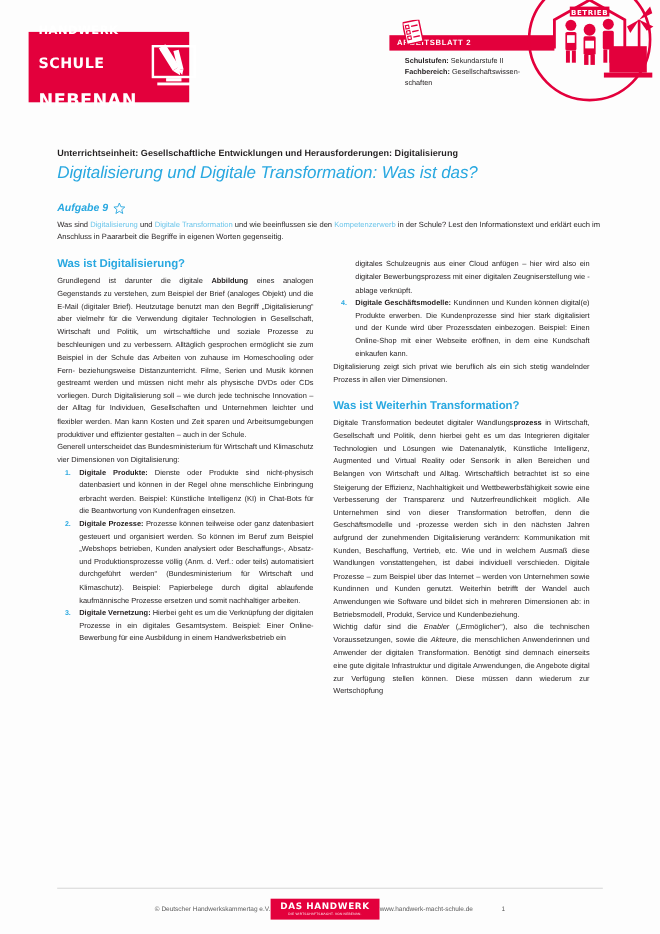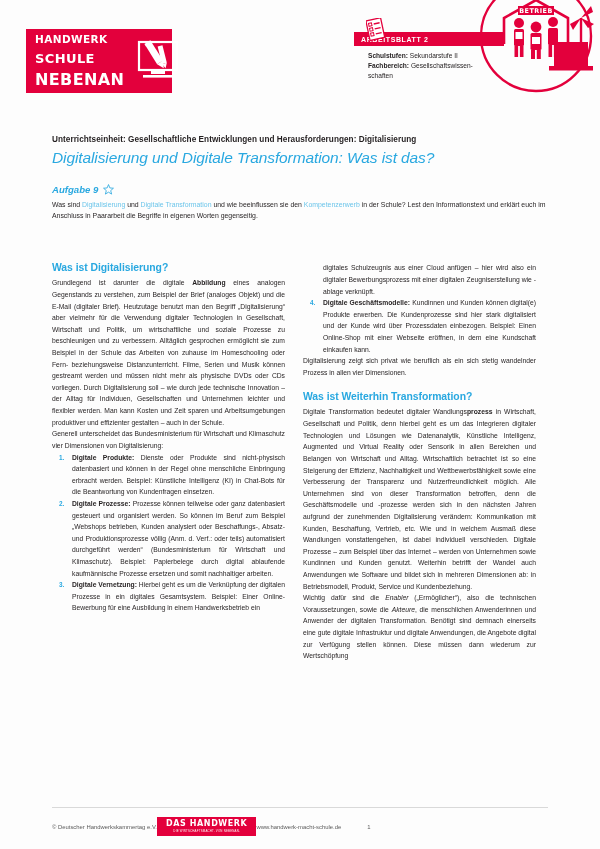--- a/index.html
+++ b/index.html
@@ -32,21 +32,21 @@
     width: 146px; height: 64px;
     background: #e3003c;
     display: flex;
     align-items: center;
     padding: 5px 6px 5px 9px;
   }
   .brand-words {
     display: flex;
     flex-direction: column;
     justify-content: center;
-    gap: 7px;
+    gap: 18px;
   }
   .brand-words span {
     font-family: "DejaVu Sans", sans-serif;
     font-weight: bold;
     color: #ffffff;
     letter-spacing: 0.4px;
     line-height: 1;
   }
   .bw1 { font-size: 10.5px; }
   .bw2 { font-size: 13px; }
@@ -132,21 +132,21 @@
   }
   .hl { color: #6cc5ea; }
 
   
   .columns {
     display: flex;
     gap: 18px;
     padding: 0 52px;
     margin-top: 14px;
   }
-  .col { width: 233px; margin-top: 27px; }
+  .col { width: 233px; }
 
   h2.section {
     color: #29a8e0;
     font-size: 10.4px;
     font-weight: bold;
     margin: 0 0 4px 0;
     letter-spacing: -0.05px;
   }
   .col .spacer { height: 13px; }
 
@@ -203,21 +203,21 @@
   }
   .footer-rule {
     position: absolute;
     left: 52px; right: 52px; top: 0;
     height: 1px;
     background: #d9d9d9;
   }
   .footer-row {
     display: flex;
     align-items: center;
-    justify-content: flex-start;
+    justify-content: center;
     padding-top: 10px;
   }
   .foot-copy { font-size: 5.9px; color: #5b5b5b; }
   .foot-logo {
     background: #e3003c;
     color: #fff;
     padding: 3px 9px 4px 9px;
     text-align: center;
     line-height: 1;
   }

